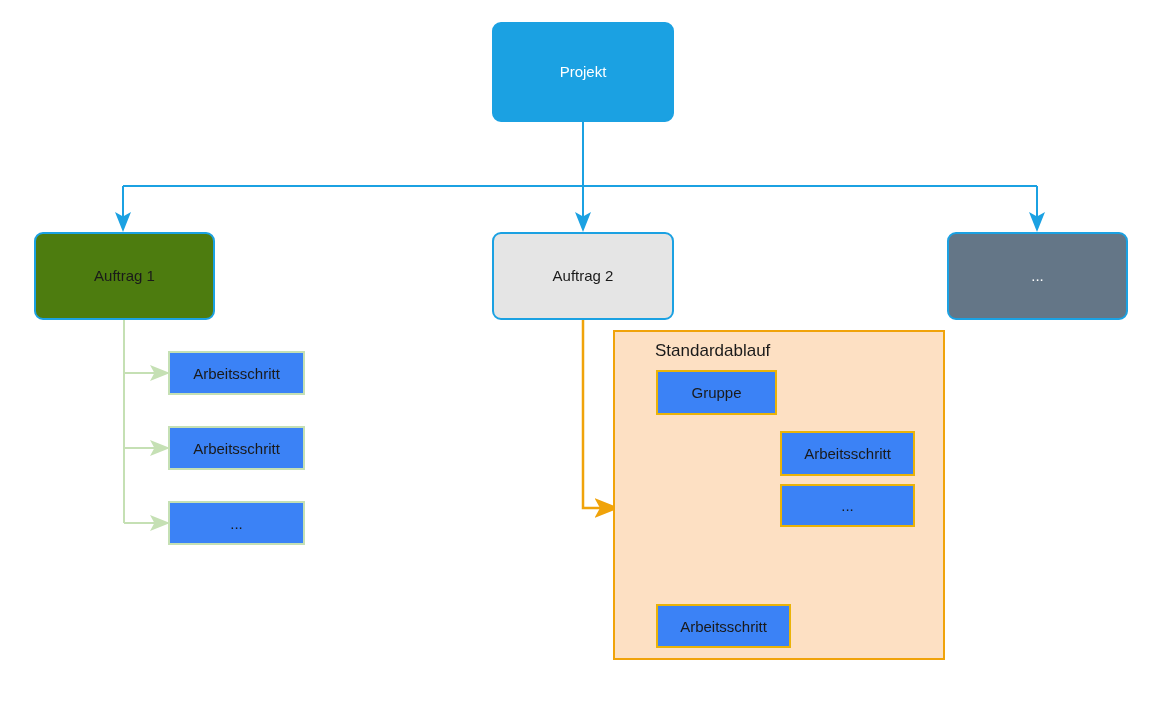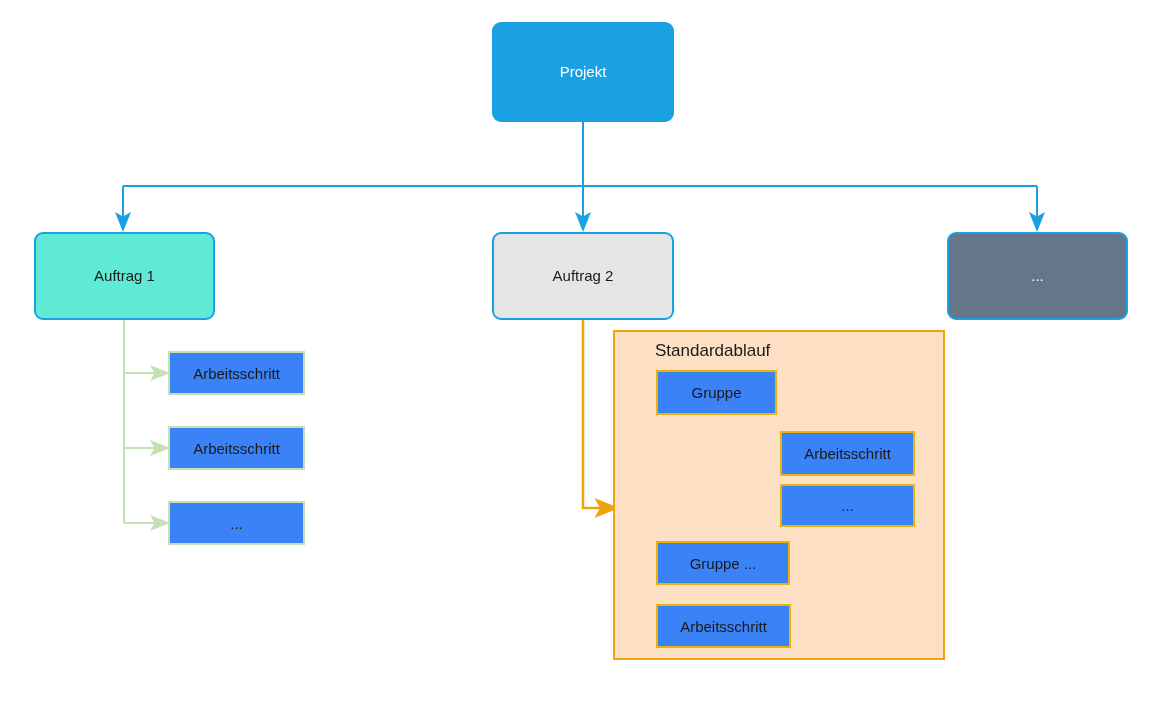--- a/index.html
+++ b/index.html
@@ -37,21 +37,21 @@
   .node-rounded {
     border-radius: 9px;
     border: 2px solid #1ba1e2;
     font-size: 15px;
   }
   .node-projekt {
     background: #1ba1e2;
     color: #ffffff;
   }
   .node-auftrag1 {
-    background: #5eead4;
+    background: #4d7c0f;
     color: #1a1a1a;
   }
   .node-auftrag2 {
     background: #e5e5e5;
     color: #1a1a1a;
   }
   .node-more {
     background: #647687;
     color: #ffffff;
   }
@@ -172,20 +172,17 @@
     <span>Gruppe</span>
   </div>
 
   <div class="leaf leaf-orange" style="left:780px; top:431px; width:135px; height:45px;">
     <span>Arbeitsschritt</span>
   </div>
   <div class="leaf leaf-orange" style="left:780px; top:484px; width:135px; height:43px;">
     <span>...</span>
   </div>
 
-  <div class="leaf leaf-orange" style="left:656px; top:541px; width:134px; height:44px;">
-    <span>Gruppe ...</span>
-  </div>
   <div class="leaf leaf-orange" style="left:656px; top:604px; width:135px; height:44px;">
     <span>Arbeitsschritt</span>
   </div>
 
 </div>
 
 </body></html>

